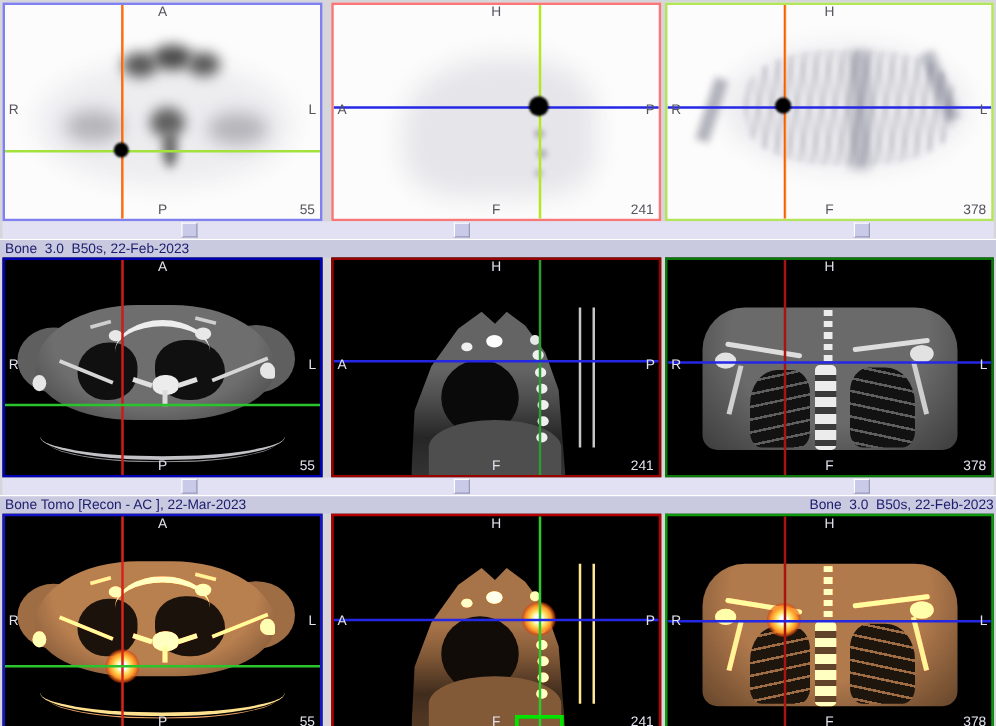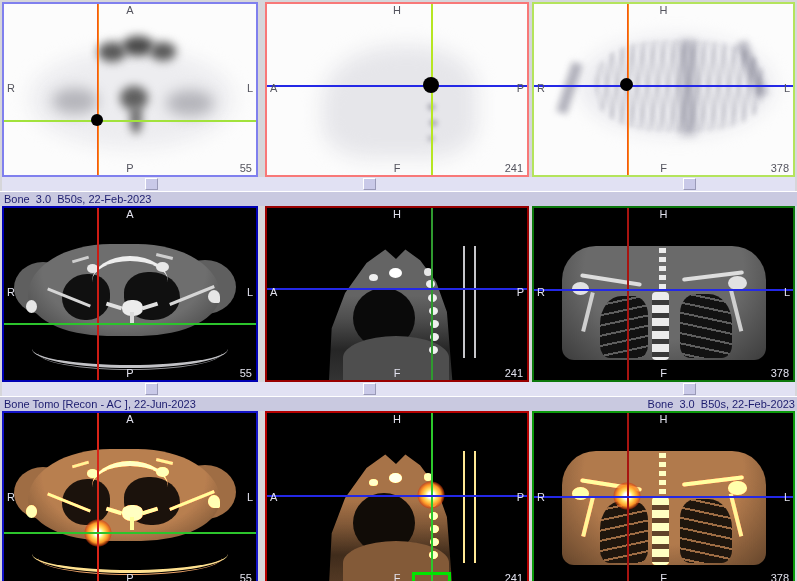--- a/index.html
+++ b/index.html
@@ -287,21 +287,21 @@
       <span class="slice">378</span>
     </div>
   </div>
 
   <div class="strip">
     <div class="handle hA"></div>
     <div class="handle hB"></div>
     <div class="handle hC"></div>
   </div>
   <div class="sepbar">
-    <span class="sep-l">Bone Tomo [Recon - AC ], 22-Jun-2023</span>
+    <span class="sep-l">Bone Tomo [Recon - AC ], 22-Mar-2023</span>
     <span class="sep-r">Bone  3.0  B50s, 22-Feb-2023</span>
   </div>
 
   <div class="prow r3">
     <div class="panel c1" style="--vx:93px;--hy:119px">
       <div class="art ct-ax">
         <i class="shL"></i>
           <i class="shR"></i>
           <i class="body"></i>
           <i class="lgL"></i>

